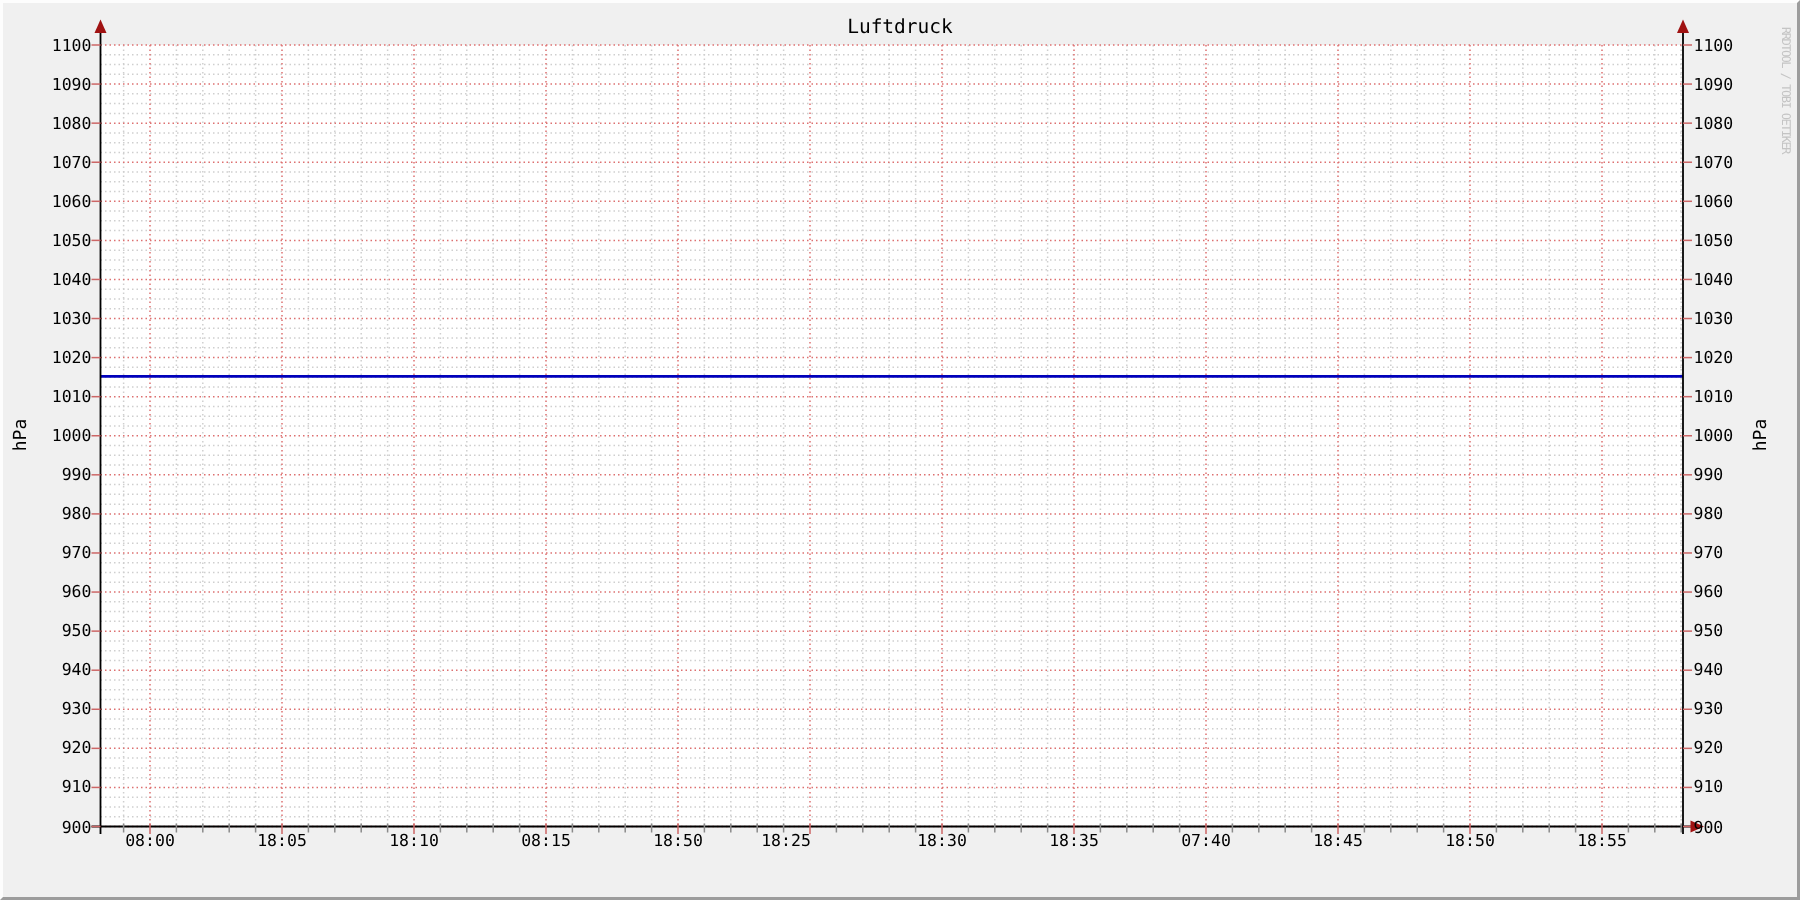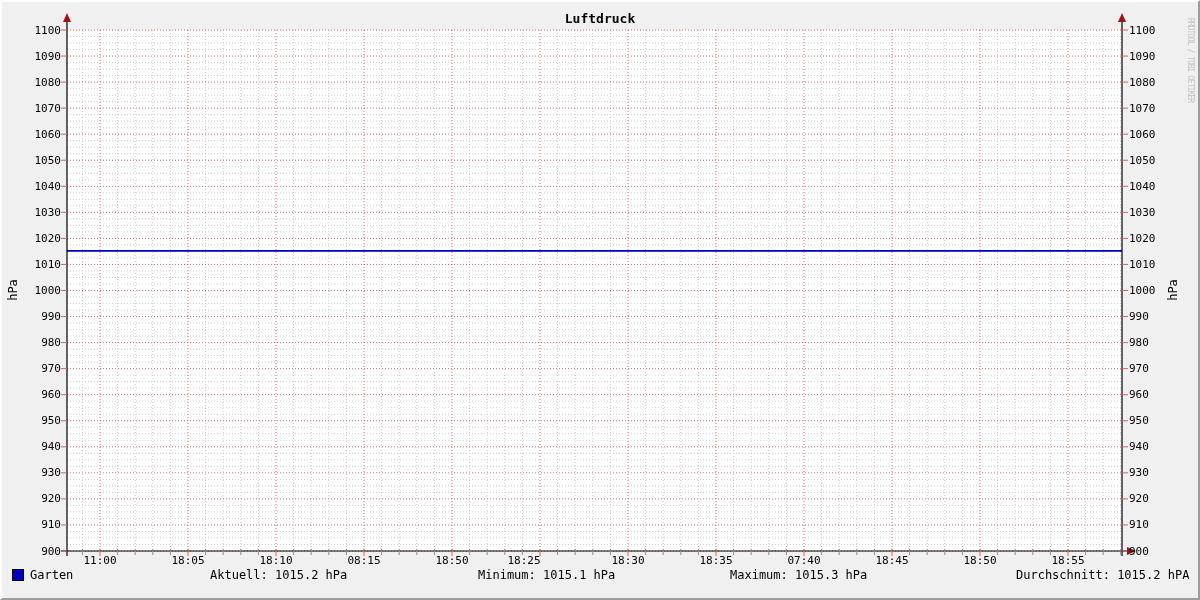--- a/index.html
+++ b/index.html
@@ -8,21 +8,21 @@
     width:1196px;height:596px;
     background:#f0f0f0;
     border:2px solid;
     border-color:#fdfdfd #9c9c9c #9c9c9c #fdfdfd;
     font-family:"DejaVu Sans Mono","Liberation Mono",monospace;
     overflow:hidden;
     color:#000;
   }
   .chart-title{
     position:absolute;top:9px;left:0;right:0;
-    text-align:center;font-size:13px;font-weight:bold;
+    text-align:center;font-size:13px;font-weight:normal;
   }
   .ylab{
     position:absolute;width:60px;text-align:center;
     font-size:12px;transform:rotate(-90deg);
   }
   .ylab-left{left:-19px;top:281px;}
   .ylab-right{left:1141px;top:281px;}
   .watermark{
     position:absolute;top:16px;right:3px;
     writing-mode:vertical-rl;
@@ -355,37 +355,29 @@
       <div class="ytl" style="top:126px">1060</div>
       <div class="ytr" style="top:126px">1060</div>
       <div class="ytl" style="top:100px">1070</div>
       <div class="ytr" style="top:100px">1070</div>
       <div class="ytl" style="top:74px">1080</div>
       <div class="ytr" style="top:74px">1080</div>
       <div class="ytl" style="top:48px">1090</div>
       <div class="ytr" style="top:48px">1090</div>
       <div class="ytl" style="top:22px">1100</div>
       <div class="ytr" style="top:22px">1100</div>
-      <div class="xtl" style="left:68px">11:00</div>
+      <div class="xtl" style="left:68px">08:00</div>
       <div class="xtl" style="left:156px">18:05</div>
       <div class="xtl" style="left:244px">18:10</div>
       <div class="xtl" style="left:332px">08:15</div>
       <div class="xtl" style="left:420px">18:50</div>
       <div class="xtl" style="left:492px">18:25</div>
       <div class="xtl" style="left:596px">18:30</div>
       <div class="xtl" style="left:684px">18:35</div>
       <div class="xtl" style="left:772px">07:40</div>
       <div class="xtl" style="left:860px">18:45</div>
       <div class="xtl" style="left:948px">18:50</div>
       <div class="xtl" style="left:1036px">18:55</div>
     </div>
 
-  <div class="legend-row">
-    <span class="swatch" style="background: rgb(0, 0, 187);"></span>
-    <span class="legend-label">Garten</span>
-    <span class="stat stat-current">Aktuell: 1015.2 hPa</span>
-    <span class="stat stat-minimum">Minimum: 1015.1 hPa</span>
-    <span class="stat stat-maximum">Maximum: 1015.3 hPa</span>
-    <span class="stat stat-average">Durchschnitt: 1015.2 hPA</span>
-  </div>
 
 
 </div>
 
 </body></html>

